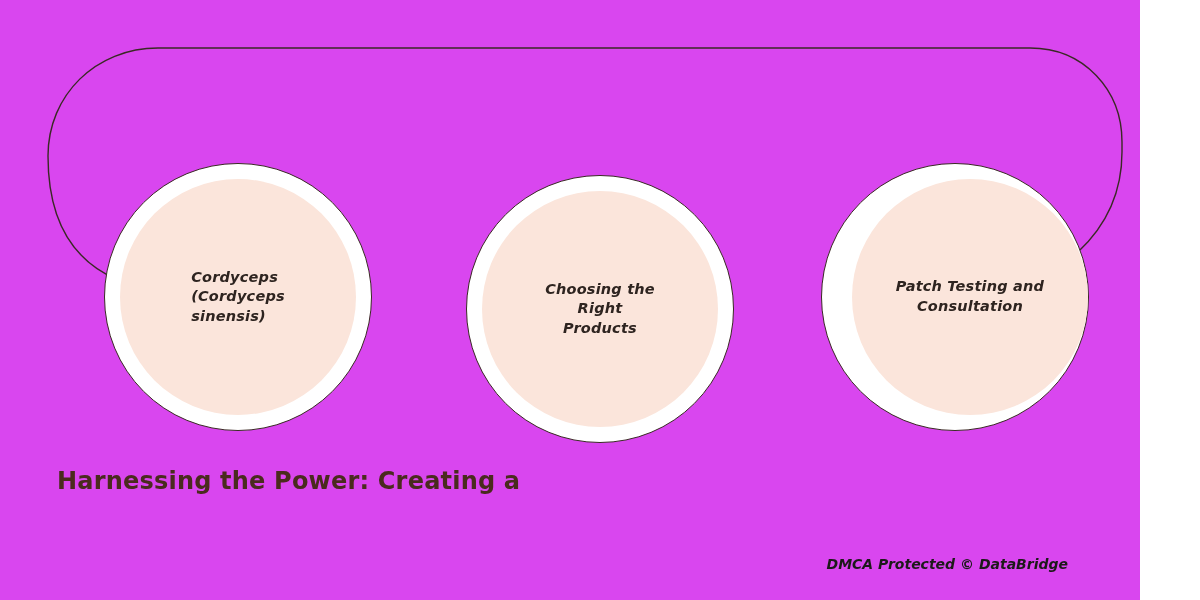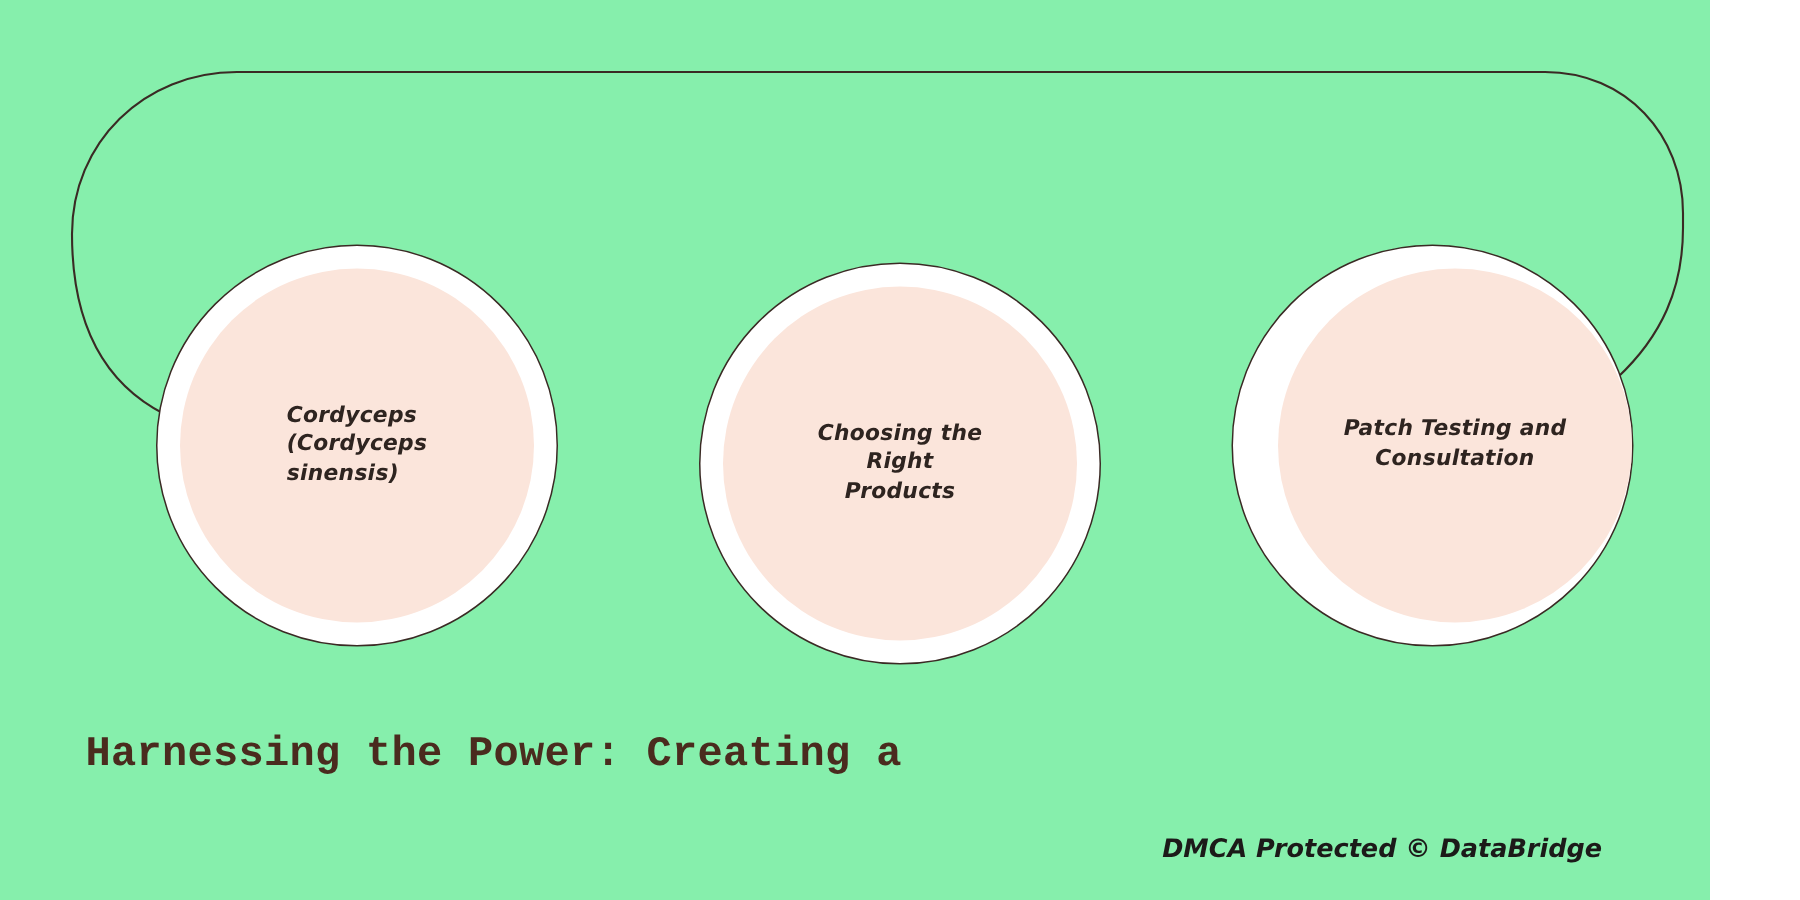--- a/index.html
+++ b/index.html
@@ -12,21 +12,21 @@
   * { margin: 0; padding: 0; box-sizing: border-box; }
   html, body {
     width: 1200px; height: 600px;
     background: #ffffff;
     font-family: "DejaVu Sans", sans-serif;
     overflow: hidden;
   }
   .canvas {
     position: relative;
     width: 1140px; height: 600px;
-    background: #86efac;
+    background: #d946ef;
   }
   .loop {
     position: absolute;
     left: 0; top: 0;
     width: 1200px; height: 600px;
     z-index: 0;
   }
   .loop path {
     fill: none;
     stroke: var(--outline);
@@ -60,35 +60,34 @@
     font-size: 14.5px;
     line-height: 1.35;
     color: var(--text-color);
     text-align: center;
     white-space: pre-line;
     letter-spacing: 0.2px;
   }
   .node-1 .node-label { text-align: left; }
   .title {
     position: absolute;
-    left: 57px; top: 486px;
+    left: 57px; top: 466px;
     font-weight: 700;
-    font-size: 28px;
+    font-size: 24px;
     line-height: 1.3;
     color: var(--title-color);
     letter-spacing: 0.2px;
     z-index: 2;
-    font-family: Liberation Mono, monospace;
   }
   .watermark {
     position: absolute;
     right: 72px; top: 556px;
     font-style: italic;
     font-weight: 700;
-    font-size: 17px;
+    font-size: 14px;
     color: var(--watermark-color);
     z-index: 2;
   }
 </style>
 </head>
 <body>
 
 <div class="canvas">
 
   <svg class="loop" viewBox="0 0 1200 600" aria-hidden="true">

